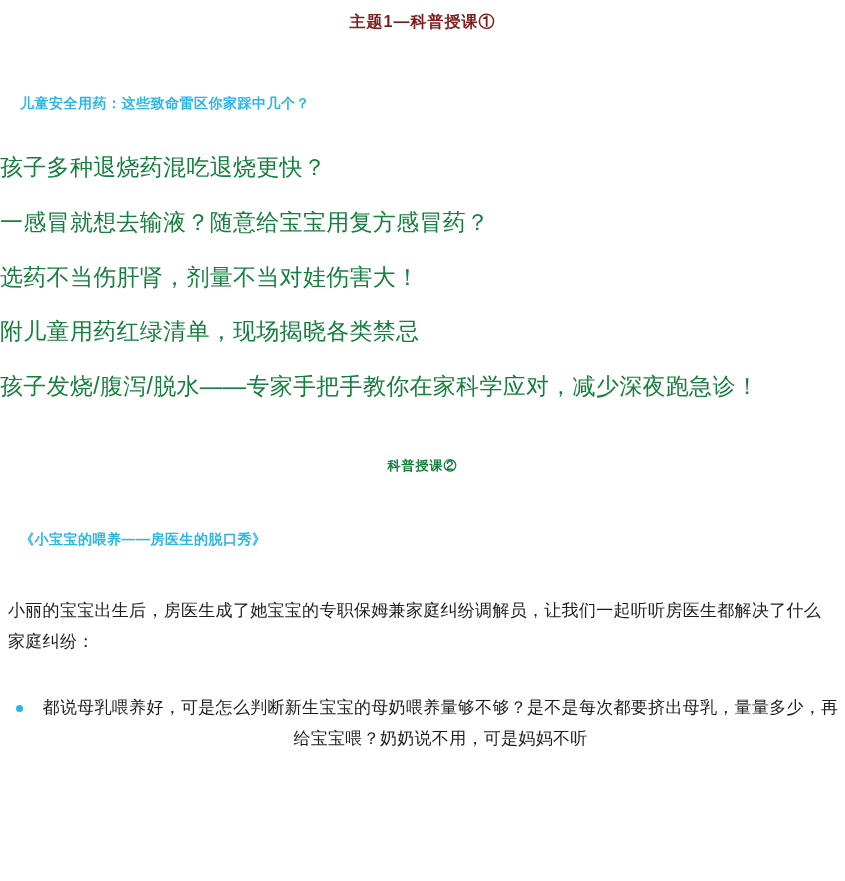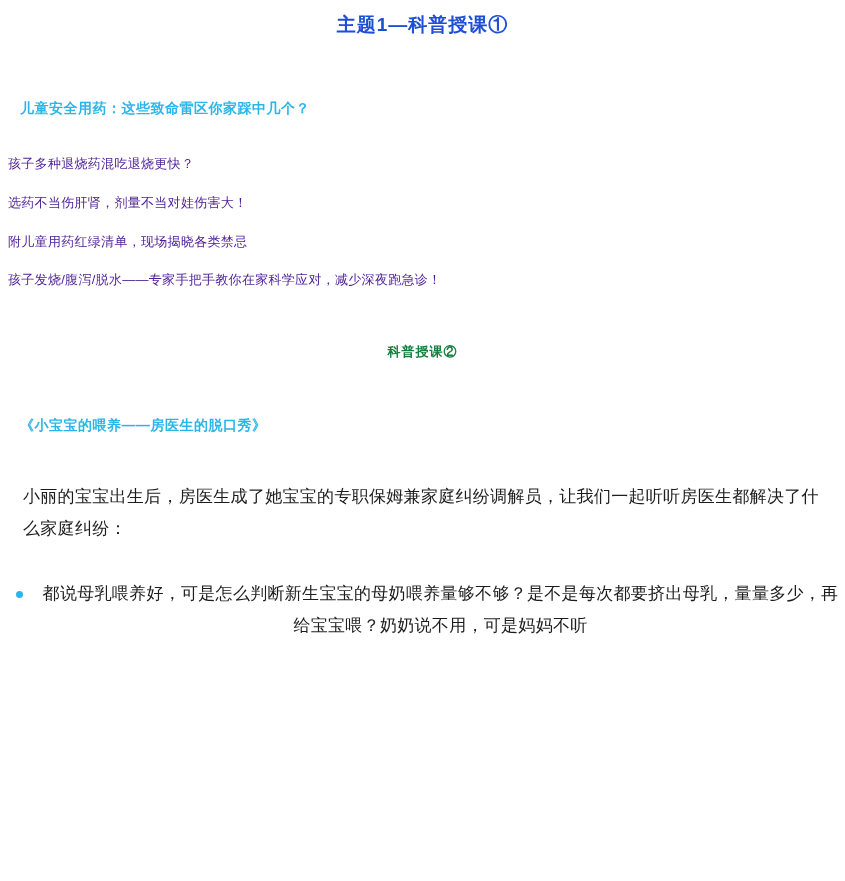--- a/index.html
+++ b/index.html
@@ -15,23 +15,23 @@
     overflow: hidden;
   }
   .page {
     position: relative;
     width: 845px;
     height: 881px;
     padding: 0;
     box-sizing: border-box;
   }
   .heading-center {
-    color: #1d4ed8;
+    color: #7f1d1d;
     font-weight: bold;
-    font-size: 19px;
+    font-size: 16px;
     letter-spacing: 1px;
     margin: 12px 0 0 0;
     text-align: center;
   }
   .heading-center-2 {
     color: #15803d;
     font-weight: bold;
     font-size: 13px;
     letter-spacing: 1px;
     margin: 0;
@@ -39,32 +39,32 @@
   }
   .section-title {
     color: #2ab6ea;
     font-weight: bold;
     font-size: 14px;
     letter-spacing: 0.5px;
     margin: 12px;
     padding: 0 0 0 8px;
   }
   .body-line {
-    font-size: 13px;
-    color: #4c1d95;
+    font-size: 23px;
+    color: #15803d;
     line-height: 1.6;
-    padding: 0 0 0 8px;
+    padding: 0 0 0 0;
     margin: 0;
     letter-spacing: 0.3px;
   }
   .para {
     font-size: 17px;
     color: #1c1c1c;
     line-height: 1.85;
-    padding: 0 10px 0 23px;
+    padding: 0 10px 0 8px;
     margin: 0;
     letter-spacing: 0.3px;
   }
   ul.bullets {
     list-style: none;
     margin: 0;
     padding: 0 6px 0 8px;
     text-align: center;
   }
   ul.bullets li {
@@ -100,20 +100,21 @@
   <h1 class="heading-center">主题1—科普授课①</h1>
 
   <div class="spacer-50"></div>
 
   <h2 class="section-title">儿童安全用药：这些致命雷区你家踩中几个？</h2>
 
   <div class="spacer-24"></div>
 
   <div class="lines-block">
     <p class="body-line">孩子多种退烧药混吃退烧更快？</p>
+    <p class="body-line">一感冒就想去输液？随意给宝宝用复方感冒药？</p>
     <p class="body-line">选药不当伤肝肾，剂量不当对娃伤害大！</p>
     <p class="body-line">附儿童用药红绿清单，现场揭晓各类禁忌</p>
     <p class="body-line">孩子发烧/腹泻/脱水——专家手把手教你在家科学应对，减少深夜跑急诊！</p>
   </div>
 
   <div class="spacer-34"></div>
 
   <h2 class="heading-center-2">科普授课②</h2>
 
   <div class="spacer-44"></div>

